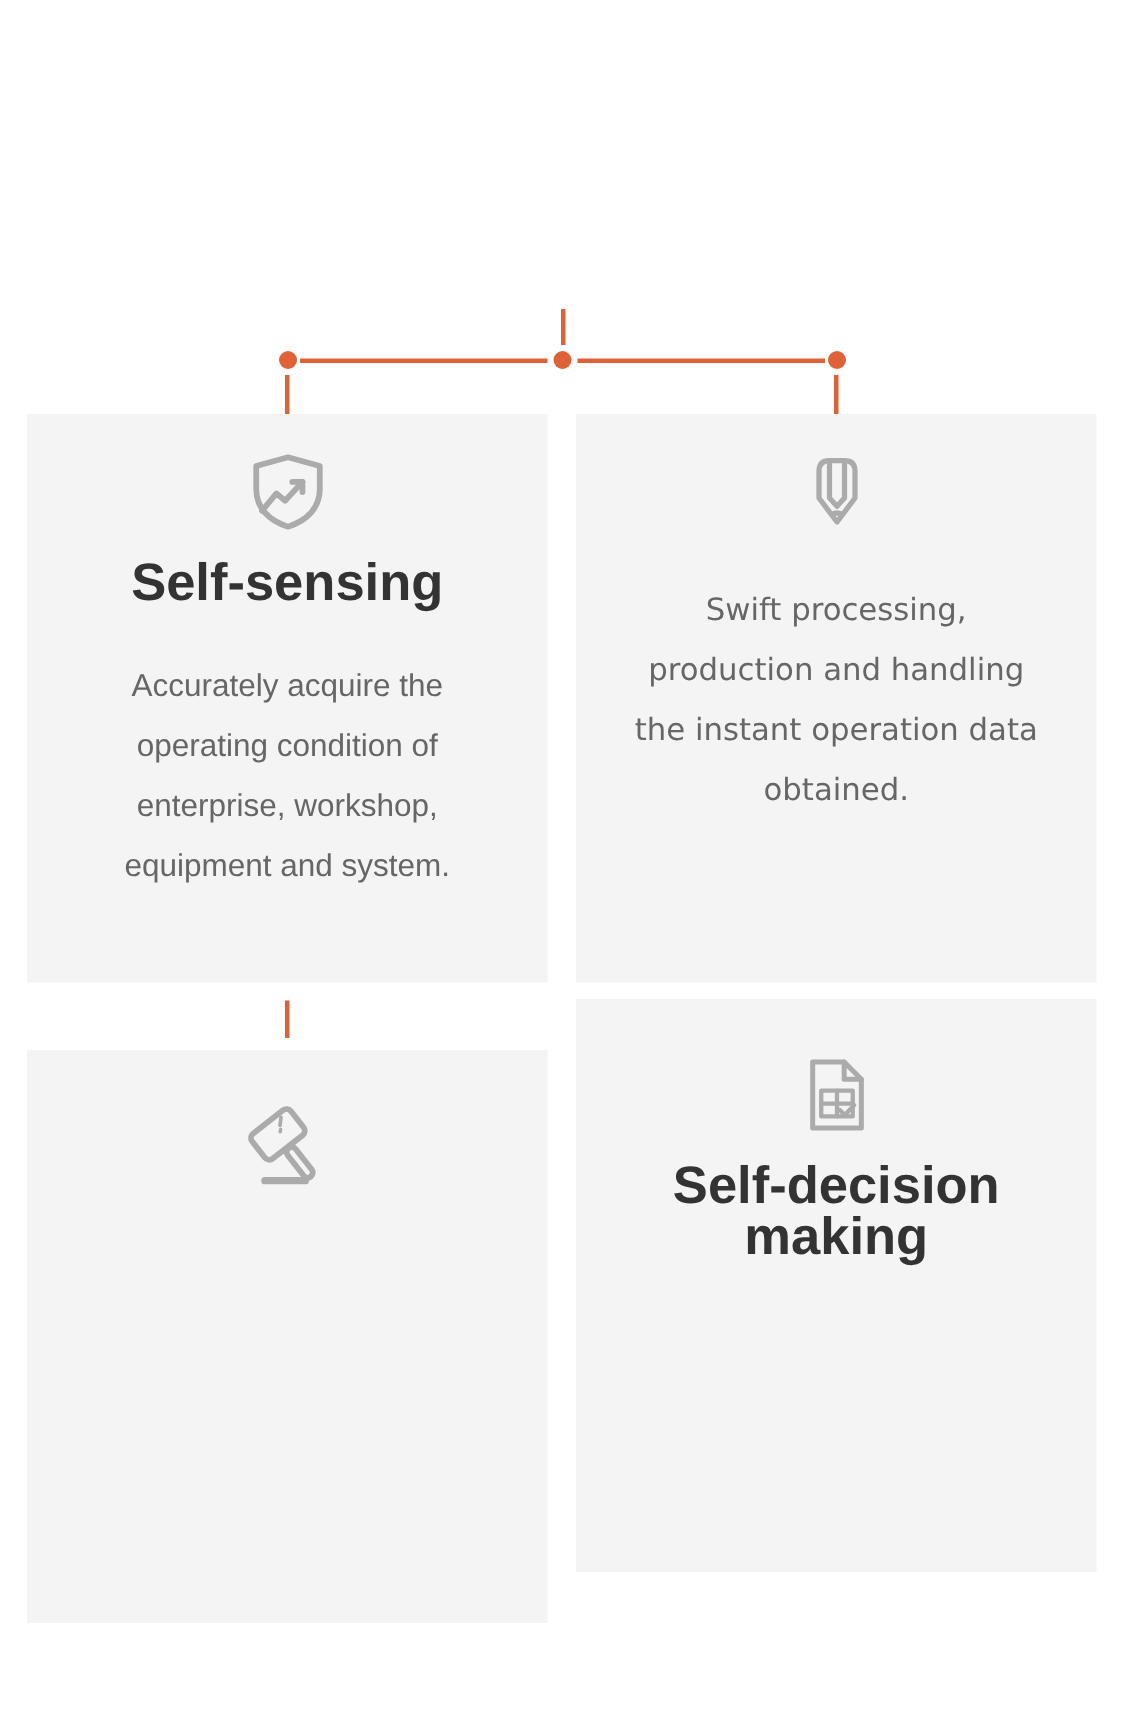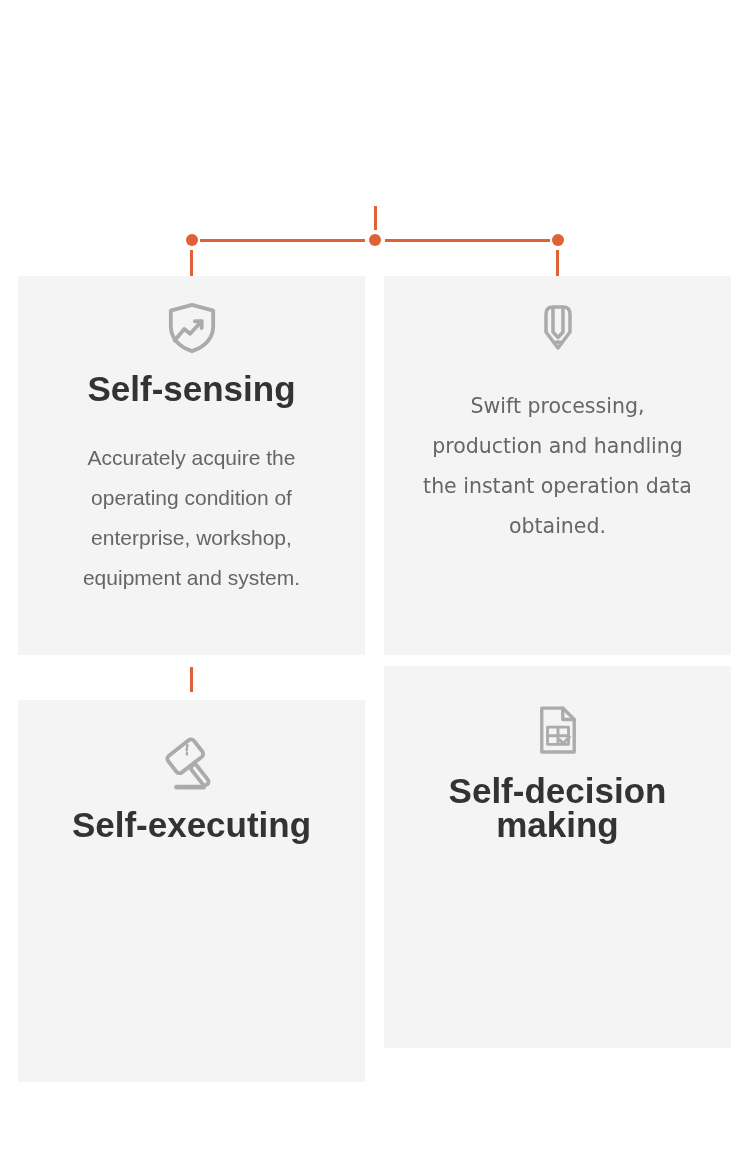--- a/index.html
+++ b/index.html
@@ -145,21 +145,20 @@
       <svg width="54" height="54" viewBox="0 0 56 56" fill="none" stroke="currentColor" stroke-width="4" stroke-linecap="round" stroke-linejoin="round">
         <g transform="rotate(-38 21 20)">
           <rect x="4" y="9" width="34" height="22" rx="4"></rect>
           <rect x="17.5" y="32" width="7" height="25" rx="3.5"></rect>
           <path d="M26 16 L30 12" stroke-width="2.5"></path>
           <path d="M23.5 19.5 L24.5 18.5" stroke-width="2.5"></path>
         </g>
         <path d="M12 52 H40" stroke-width="5"></path>
       </svg>
     </div>
-    <h2 class="card-title">Self-executing</h2>
   </section>
 
   <section class="card card-4 row-bottom">
     <div class="icon-wrap">
       <svg width="42" height="50" viewBox="0 0 44 52" fill="none" stroke="currentColor" stroke-width="3.5" stroke-linecap="round" stroke-linejoin="round">
         <path d="M5 3 H27 L39 15 V49 H5 Z"></path>
         <path d="M27 3 V15 H39"></path>
         <rect x="11" y="23" width="22" height="18" stroke-width="3"></rect>
         <path d="M22 23 V41" stroke-width="3"></path>
         <path d="M11 32 H33" stroke-width="3"></path>

